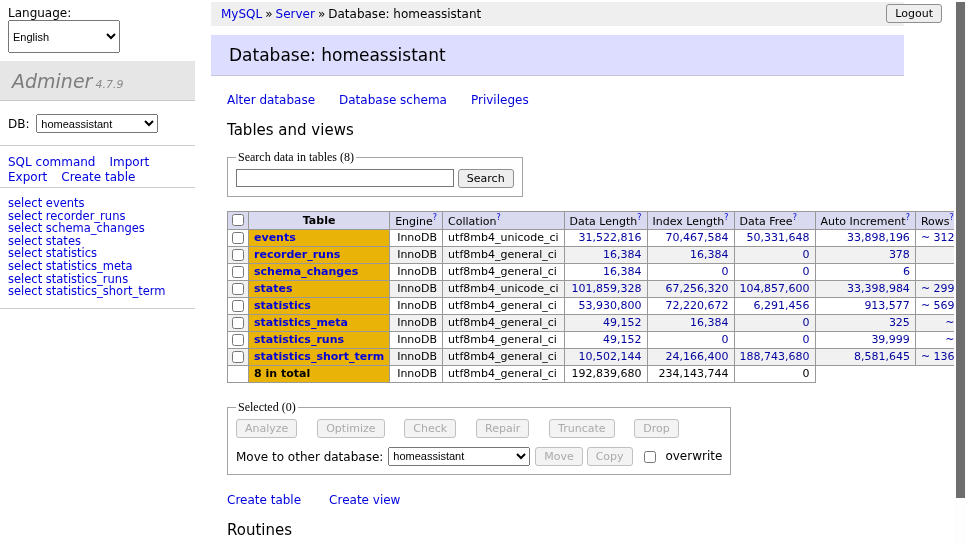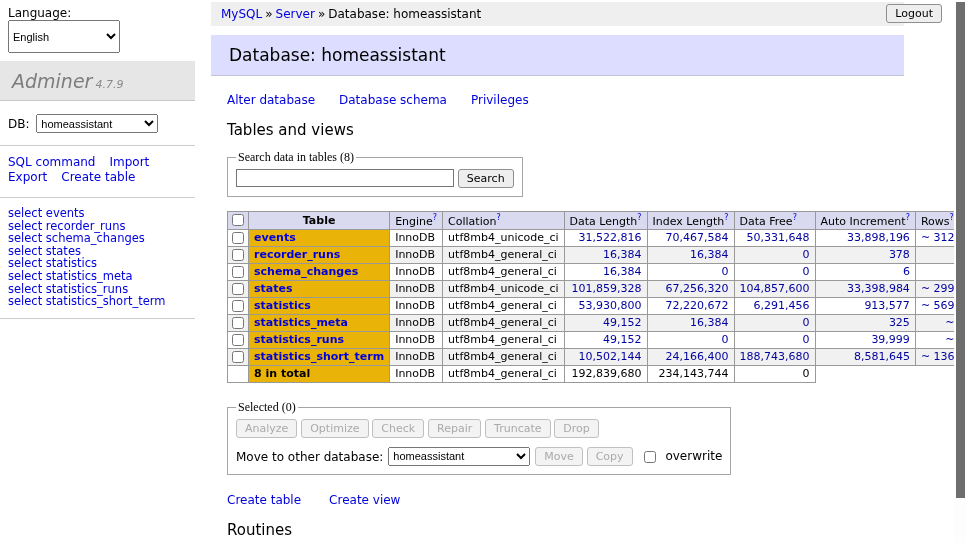--- a/index.html
+++ b/index.html
@@ -15,21 +15,21 @@
   .lang-row { margin: 0; padding: 6px 8px 5px; }
   .lang-row select { width: 112px; font-size: 11px; height: 33px; }
   .app-h1 {
     margin: 3px 0 0; padding: 9px 12px 8px; background: #e6e6e6;
     border-bottom: 1px solid #c9c9c9; font-weight: normal; font-style: italic;
     font-size: 19px; color: #7d7d7d;
   }
   .app-version { font-size: 11px; color: #8a8a8a; margin-left: 3px; }
   .db-row { margin: 0; padding: 13px 8px 12px; border-bottom: 1px solid #ccc; }
   .db-row select { width: 122px; font-size: 11px; height: 19px; margin-left: 3px; }
-  .menu-actions { margin: 0; padding: 9px 8px 12px; border-bottom: 1px solid #ccc; line-height: 15px; }
+  .menu-actions { margin: 0; padding: 9px 8px 2px; border-bottom: 1px solid #ccc; line-height: 15px; }
   .menu-actions a { margin-right: 14px; }
   .table-list { margin: 0; padding: 9px 8px 10px; border-bottom: 1px solid #ccc; list-style: none; }
   .table-list li { line-height: 12.6px; }
   .table-list a { font-size: 11.5px; }
 
   
   .content { position: absolute; left: 211px; top: 0; right: 0; height: 100%; }
   .breadcrumb { background: #efefef; margin: 2px 62px 0 0; padding: 5px 10px; font-size: 12px; }
   .breadcrumb .sep { color: #000; padding: 0 3px; }
   .logout-btn { position: absolute; top: 4px; right: 24px; }
@@ -57,29 +57,29 @@
   .tables th, .tables td { border: 1px solid #999; padding: 1px 5px; height: 17px; white-space: nowrap; }
   .tables thead th { background: #d9d9ef; font-weight: normal; text-align: left; }
   .tables thead th.col-table { font-weight: bold; text-align: center; }
   .tables tbody th { background: #eab308; text-align: left; }
   .tables tbody tr:nth-child(even) td { background: #f1f1f1; }
   .tables .checkcell { text-align: center; padding: 1px 3px; width: 20px; }
   .tables input[type=checkbox] { width: 12px; height: 12px; margin: 1px; vertical-align: middle; }
   .tables td.num { text-align: right; color: #00009e; }
   .tables a.tbl-link { font-weight: bold; }
   .tables sup.hint { color: #0000dd; font-size: 8px; cursor: pointer; }
-  .tables .c0 { min-width: 118px; } .tables .c1 { min-width: 40px; }
+  .tables .c0 { min-width: 118px; } .tables .c1 { min-width: 40px; text-align: right; }
   .tables .c2 { min-width: 96px; }  .tables .c3 { min-width: 66px; }
   .tables .c4 { min-width: 70px; }  .tables .c5 { min-width: 62px; }
   .tables .c6 { min-width: 76px; }  .tables .c7 { min-width: 56px; }
   .tables tr.total-row th { font-weight: bold; }
   .tables tr.total-row td { color: #000; }
 
   .selected-fs { min-width: 400px; }
-  .sel-buttons button { margin-right: 0; }
+  .sel-buttons button { margin-right: 16px; }
   .move-row { margin-top: 9px; }
   .move-row select { width: 142px; font-size: 11px; height: 19px; margin: 0 5px; }
   .move-row label { margin-left: 6px; font-size: 12px; }
   .move-row input[type=checkbox] { vertical-align: middle; margin: 0 3px 0 8px; width: 12px; height: 12px; }
 
   .create-links { margin: 16px 0 4px; }
   .create-links a { margin-right: 28px; }
 
   
   .scrollbar-track { position: absolute; right: 0; top: 0; width: 12px; height: 100%; background: #fdfdfd; }

